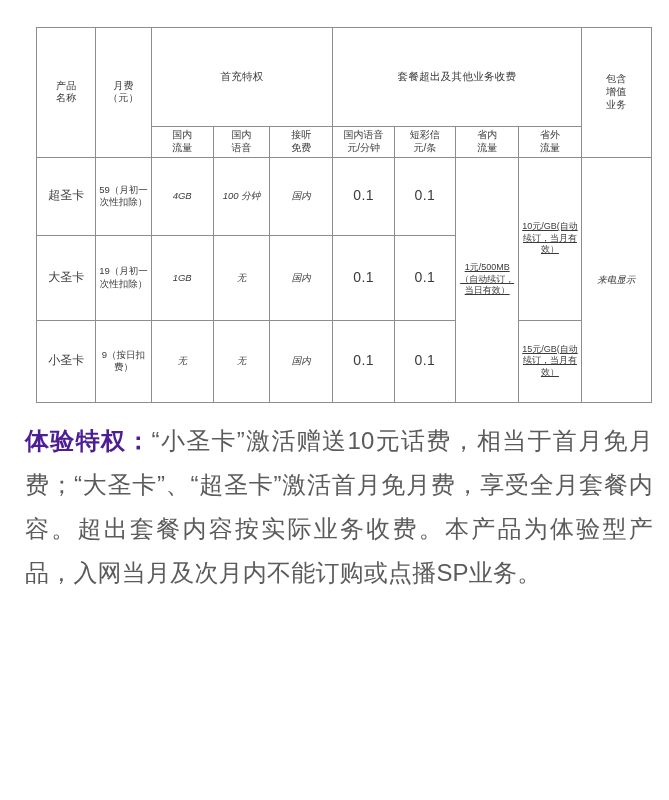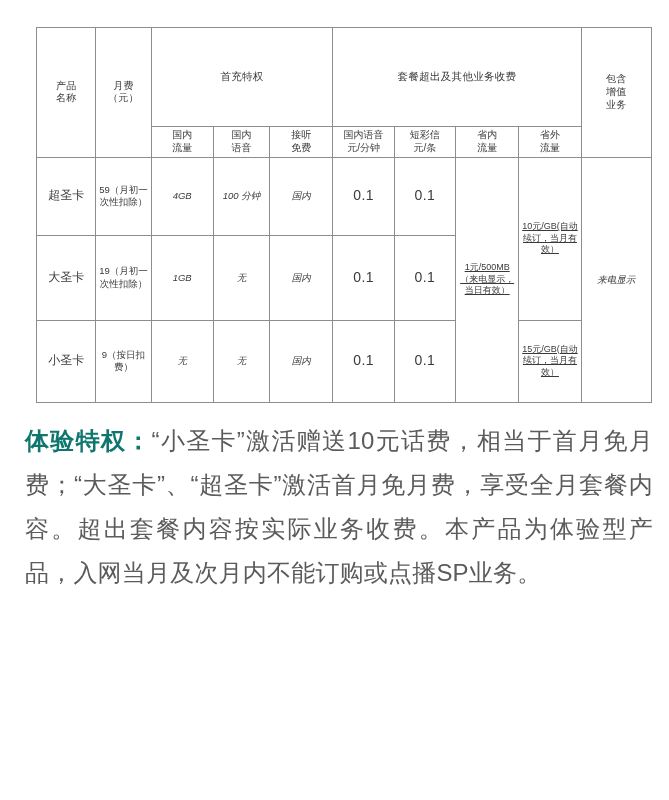--- a/index.html
+++ b/index.html
@@ -92,21 +92,21 @@
     font-size: 24px;
     line-height: 44px;
     color: #5b5b5b;
     letter-spacing: 0.2px;
     text-align: justify;
   }
   .para + .para {
     margin-top: 36px;
   }
   .lead {
-    color: #0f766e;
+    color: #4c1d95;
     font-weight: bold;
   }
 </style>
 </head>
 <body>
 
 <div class="table-wrap">
   <table class="tariff">
     <colgroup>
       <col style="width:59px">
@@ -172,21 +172,21 @@
     </tr>
 
     <tr class="r1">
       <td class="name">超圣卡</td>
       <td class="fee">59（月初一次性扣除）</td>
       <td class="cell">4GB</td>
       <td class="cell">100 分钟</td>
       <td class="cell">国内</td>
       <td class="num">0.1</td>
       <td class="num">0.1</td>
-      <td class="small" rowspan="3">1元/500MB（来电显示，当日有效）</td>
+      <td class="small" rowspan="3">1元/500MB（自动续订，当日有效）</td>
       <td class="small" rowspan="2">10元/GB(自动续订，当月有效）</td>
       <td class="cell" rowspan="3">来电显示</td>
     </tr>
 
     <tr class="r2">
       <td class="name">大圣卡</td>
       <td class="fee">19（月初一次性扣除）</td>
       <td class="cell">1GB</td>
       <td class="cell">无</td>
       <td class="cell">国内</td>

